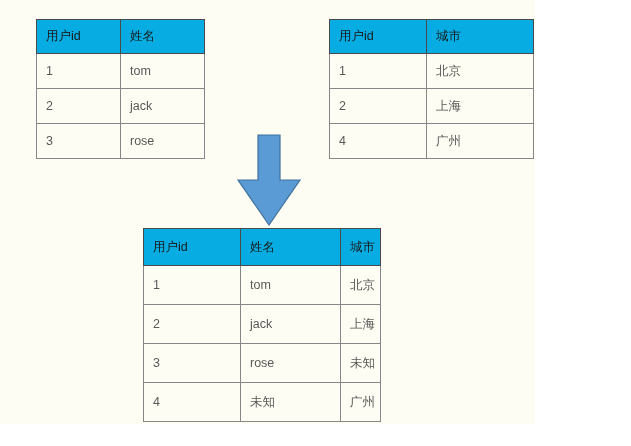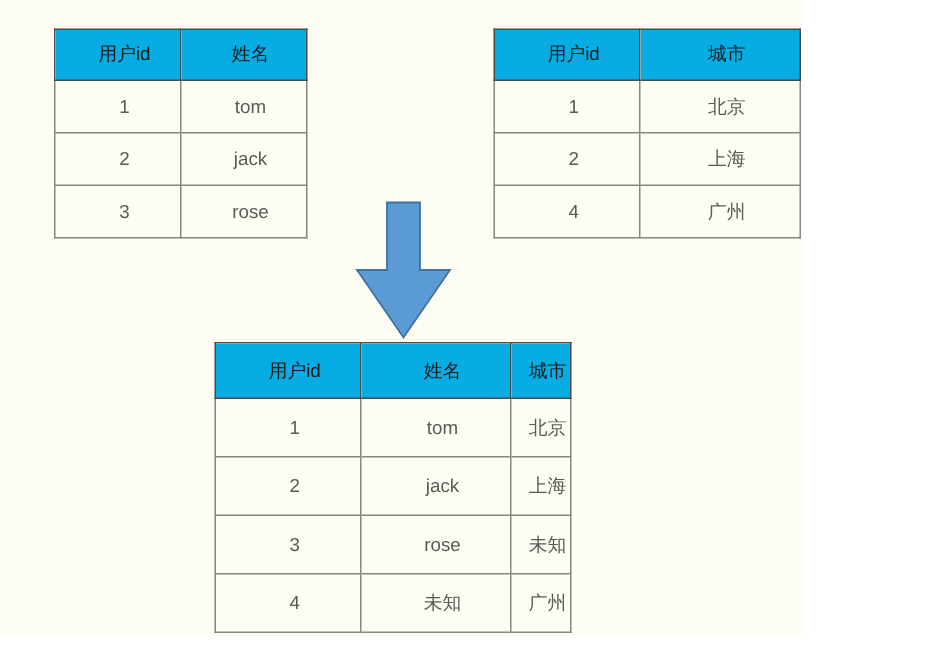--- a/index.html
+++ b/index.html
@@ -37,21 +37,21 @@
   
   .tbl {
     position: absolute;
     border-collapse: collapse;
     table-layout: fixed;
     background: #fdfdf3;
   }
   .tbl td, .tbl th {
     border: 1px solid #7f7f7f;
     padding: 0 0 0 9px;
-    text-align: center;
+    text-align: left;
     vertical-align: middle;
     font-weight: normal;
     font-size: 12.5px;
     color: #595959;
     height: 34px;
     line-height: 34px;
     white-space: nowrap;
     overflow: hidden;
   }
   .tbl th {

